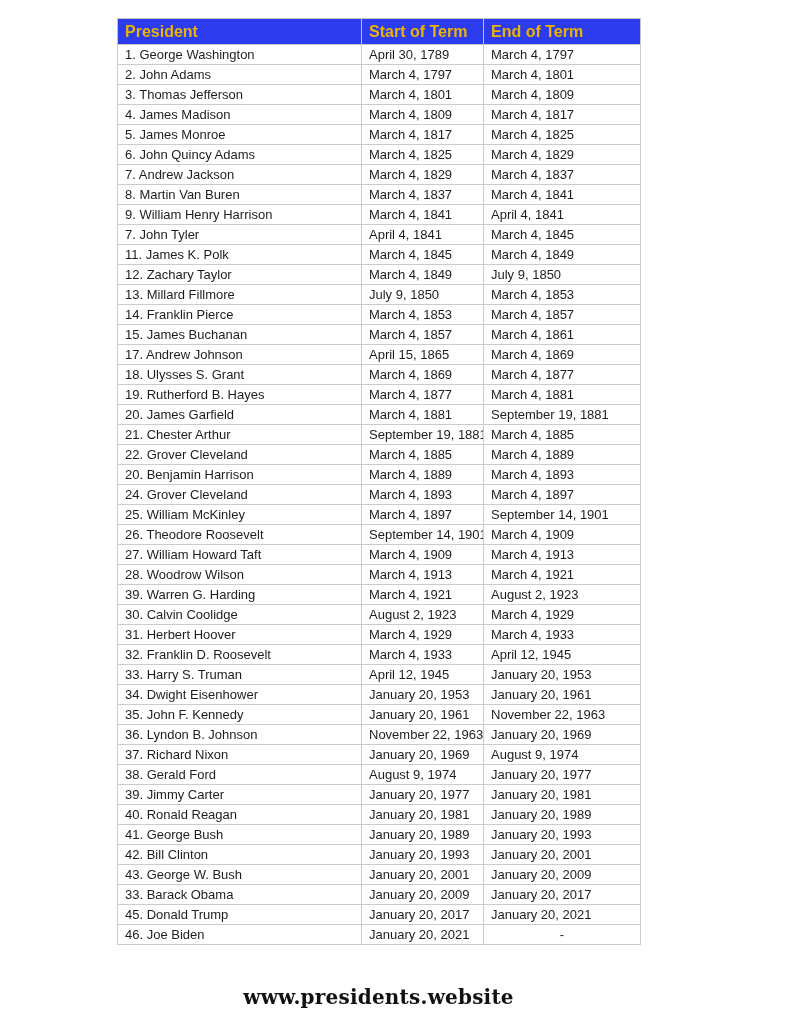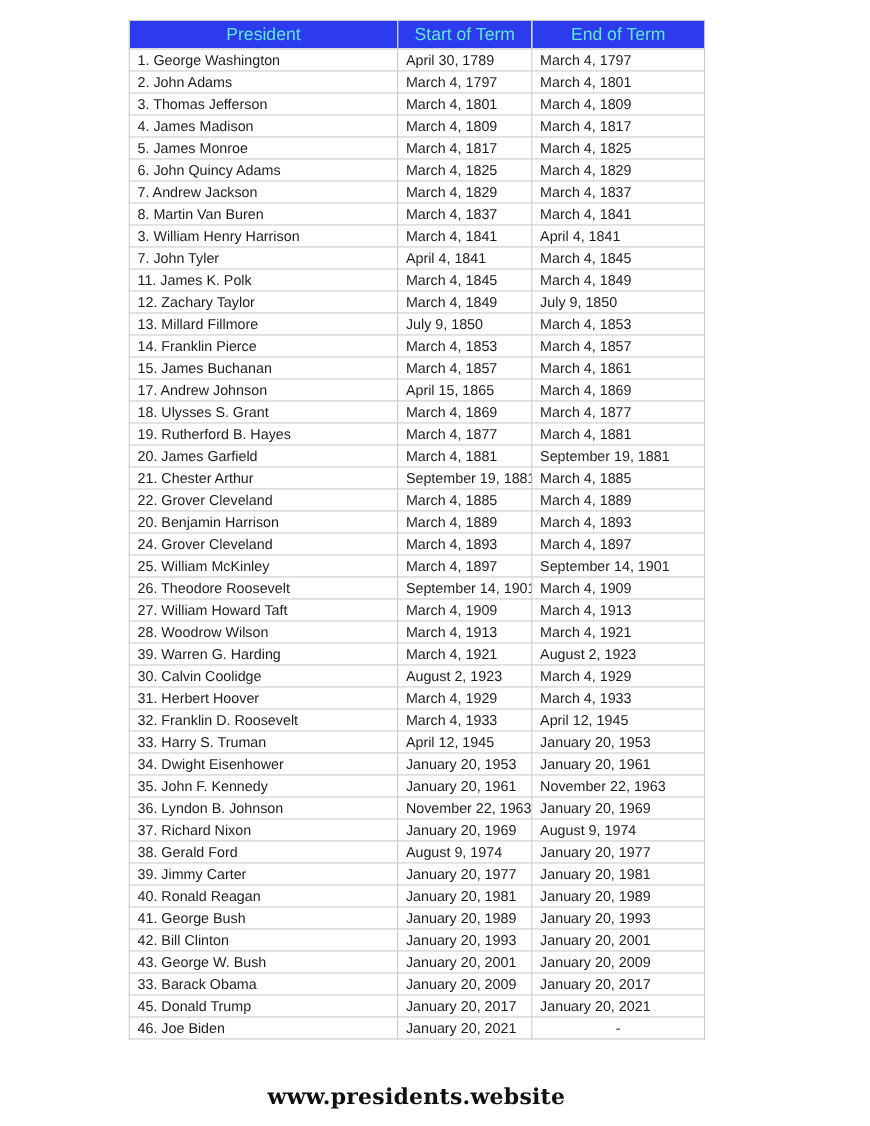--- a/index.html
+++ b/index.html
@@ -27,24 +27,24 @@
     border-collapse: collapse;
     table-layout: fixed;
     width: 523px;
     font-family: "Liberation Sans", sans-serif;
   }
   table.presidents col.c1 { width: 244px; }
   table.presidents col.c2 { width: 122px; }
   table.presidents col.c3 { width: 157px; }
   table.presidents th {
     background: #2b3bed;
-    color: #5eead4;
+    color: #eab308;
     font-size: 16px;
-    font-weight: normal;
-    text-align: center;
+    font-weight: bold;
+    text-align: left;
     padding: 4px 7px 4px 7px;
     border: 1px solid #c5c5c5;
     line-height: 17px;
     white-space: nowrap;
     overflow: hidden;
   }
   table.presidents td {
     font-size: 13px;
     color: #1e1e1e;
     text-align: left;
@@ -123,21 +123,21 @@
             <td>7. Andrew Jackson</td>
             <td>March 4, 1829</td>
             <td>March 4, 1837</td>
           </tr>
           <tr>
             <td>8. Martin Van Buren</td>
             <td>March 4, 1837</td>
             <td>March 4, 1841</td>
           </tr>
           <tr>
-            <td>3. William Henry Harrison</td>
+            <td>9. William Henry Harrison</td>
             <td>March 4, 1841</td>
             <td>April 4, 1841</td>
           </tr>
           <tr>
             <td>7. John Tyler</td>
             <td>April 4, 1841</td>
             <td>March 4, 1845</td>
           </tr>
           <tr>
             <td>11. James K. Polk</td>

